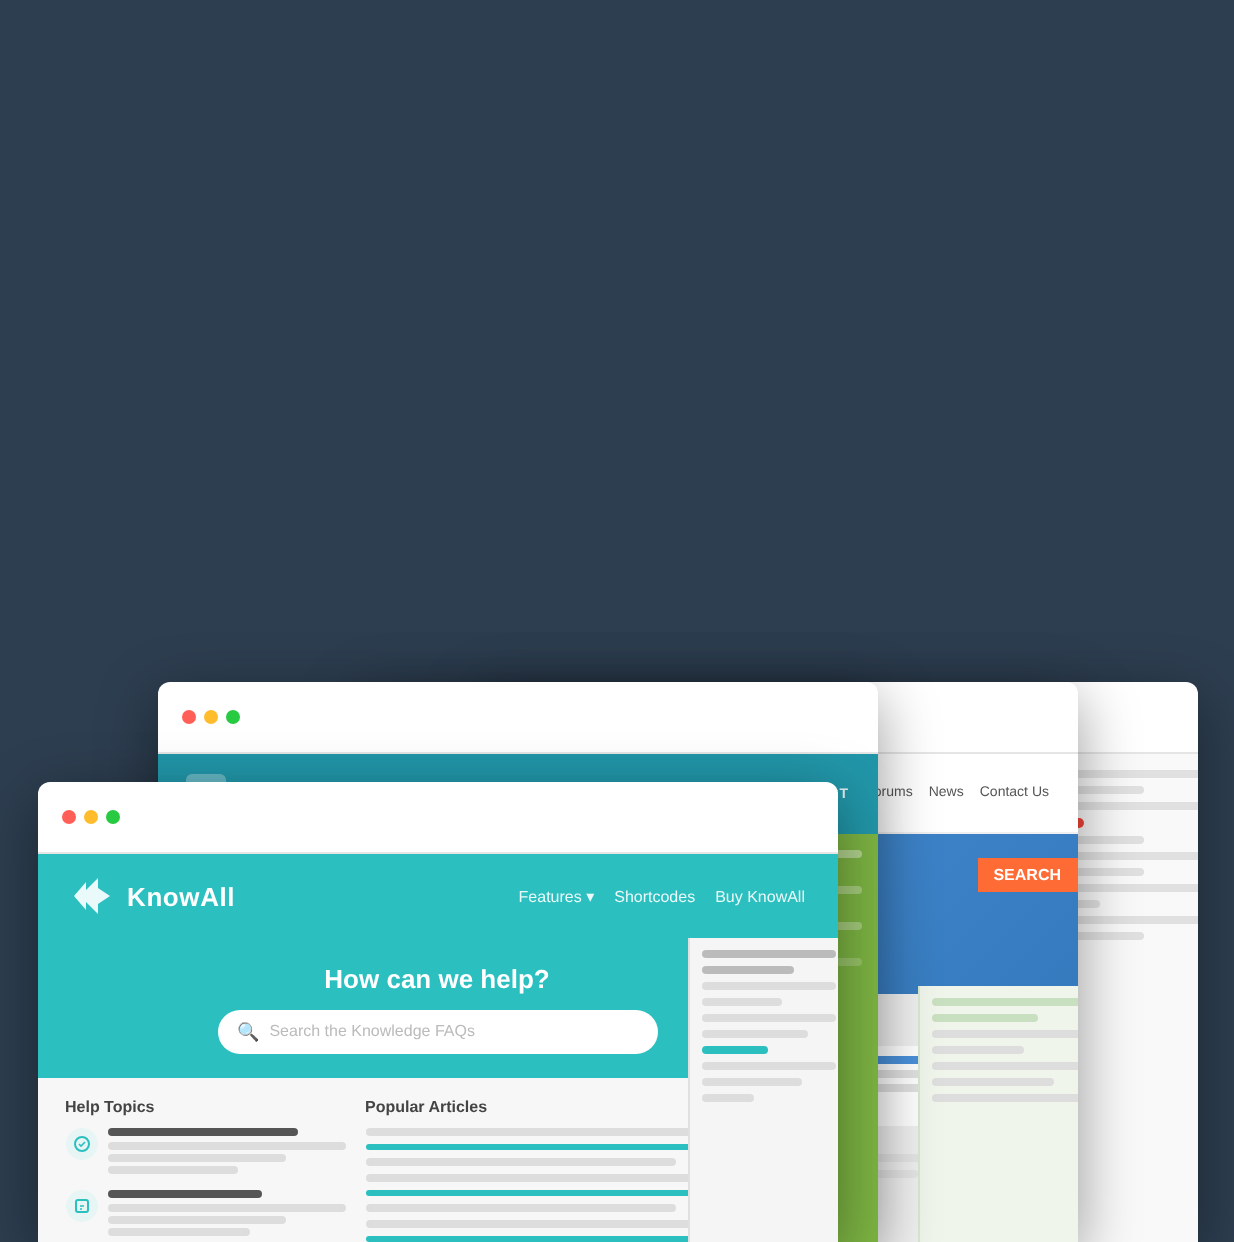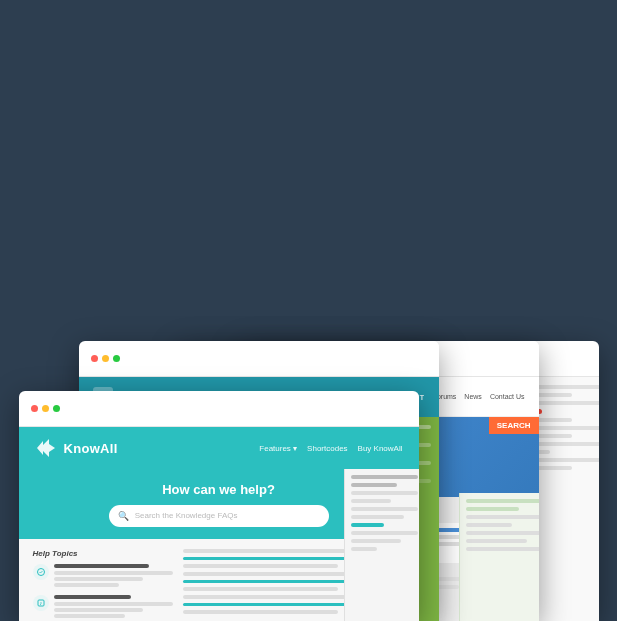--- a/index.html
+++ b/index.html
@@ -257,21 +257,21 @@
       justify-content: center;
     }
     .supportdesk-hero-text {
       color: rgba(255,255,255,0.8);
       font-size: 14px;
       font-weight: 300;
       letter-spacing: 2px;
     }
     .supportdesk-orange-btn {
       position: absolute;
-      top: 0;
+      top: 12px;
       right: 0;
       background: #ff6b35;
       color: white;
       font-size: 8px;
       padding: 4px 8px;
       font-weight: 600;
     }
     .supportdesk-cards-row {
       display: flex;
       gap: 6px;
@@ -454,21 +454,20 @@
       gap: 10px;
     }
     .knowall-topics {
       width: 140px;
     }
     .knowall-topics-title {
       font-size: 8px;
       font-weight: 700;
       color: #444;
       margin-bottom: 6px;
-      font-style: italic;
     }
     .knowall-topic-item {
       display: flex;
       align-items: flex-start;
       gap: 5px;
       margin-bottom: 6px;
     }
     .knowall-topic-icon {
       width: 16px;
       height: 16px;
@@ -768,20 +767,21 @@
             </div>
             <div class="knowall-topic-lines">
               <div style="height:4px; background:#555; border-radius:2px; margin-bottom:3px; width:65%;"></div>
               <div class="knowall-line"></div>
               <div class="knowall-line short"></div>
               <div class="knowall-line" style="width:60%"></div>
             </div>
           </div>
         </div>
         <div class="knowall-popular">
+          <div class="knowall-popular-title">Popular Articles</div>
           <div class="knowall-popular-line"></div>
           <div class="knowall-popular-line blue"></div>
           <div class="knowall-popular-line short"></div>
           <div class="knowall-popular-line"></div>
           <div class="knowall-popular-line blue2"></div>
           <div class="knowall-popular-line short"></div>
           <div class="knowall-popular-line"></div>
           <div class="knowall-popular-line blue3"></div>
           <div class="knowall-popular-line short"></div>
         </div>

